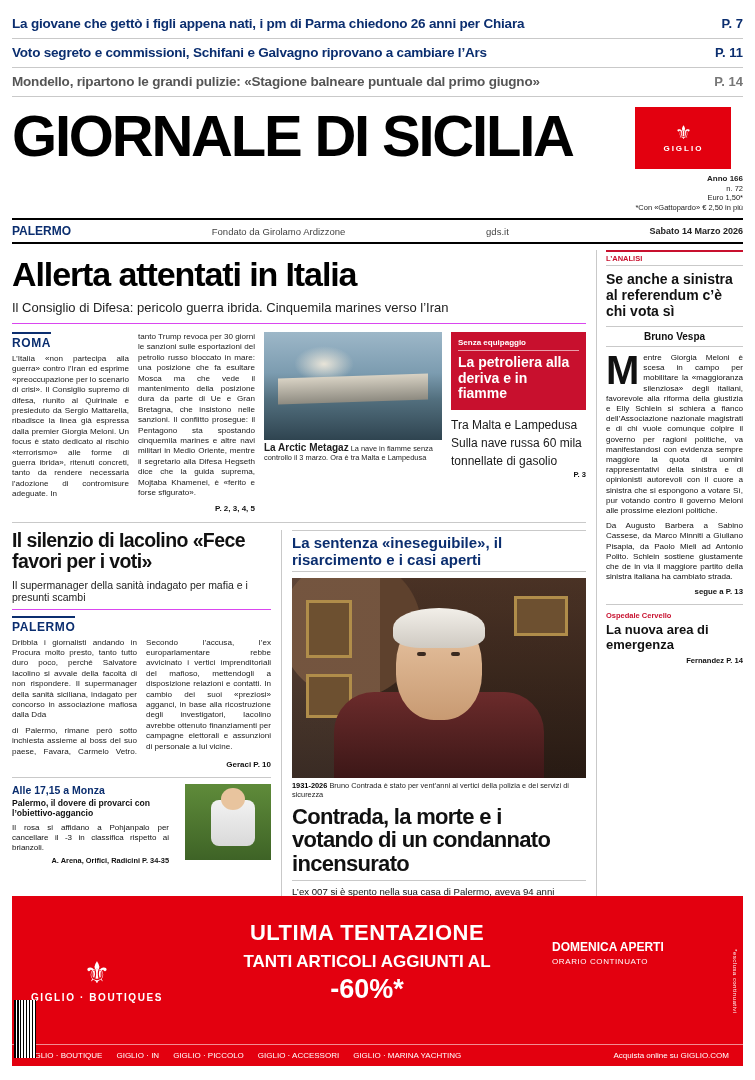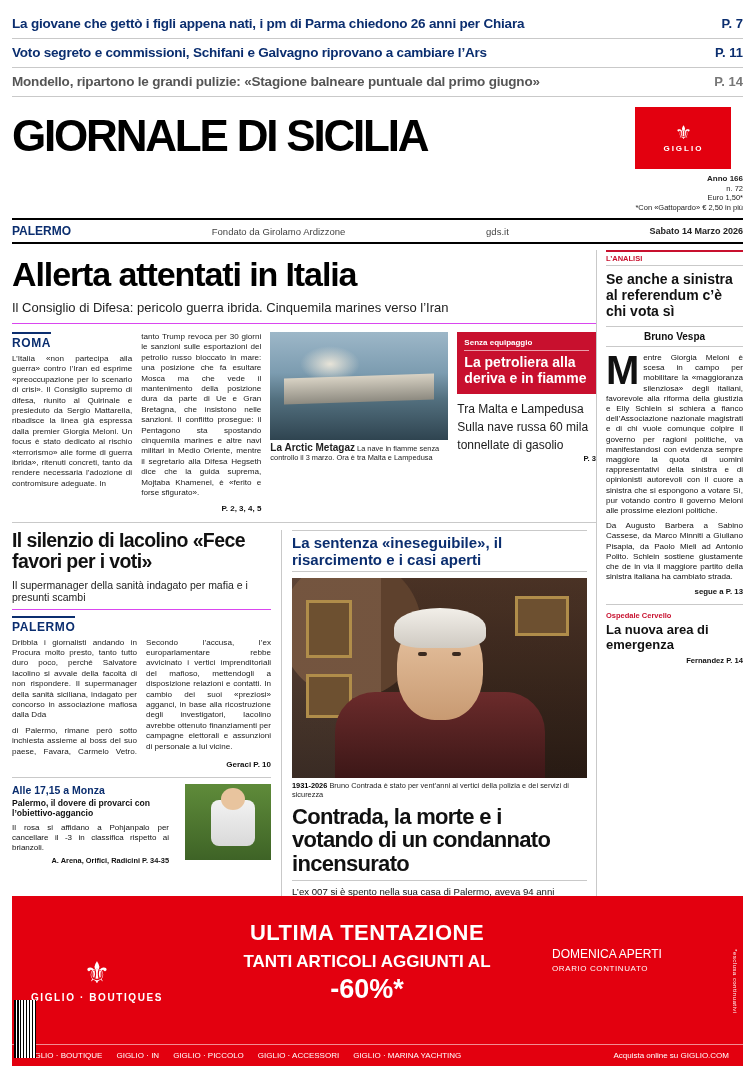--- a/index.html
+++ b/index.html
@@ -24,21 +24,21 @@
   .strip-text { font-size:13.5px; font-weight:bold; color:#0b2e6f; letter-spacing:-0.2px; }
   .strip-text.grey { color:#555; }
   .strip-page { font-size:13px; font-weight:bold; color:#0b2e6f; white-space:nowrap; padding-left:10px; }
   .strip-page.grey { color:#777; }
 
   
   .masthead { display:flex; align-items:flex-start; justify-content:space-between; margin-top:10px; }
   .title {
     font-family:"Liberation Sans", sans-serif;
     font-weight:bold;
-    font-size:44px;
+    font-size:58px;
     line-height:58px;
     letter-spacing:-2.2px;
     color:#000;
     white-space:nowrap;
   }
   .mast-right { text-align:center; }
   .giglio-box {
     width:96px; height:62px; background:#e3000f; color:#fff;
     display:flex; flex-direction:column; align-items:center; justify-content:center;
     gap:3px;
@@ -52,21 +52,21 @@
     display:flex; align-items:center; justify-content:space-between;
     border-top:2px solid #000; border-bottom:2px solid #000;
     margin-top:6px; padding:4px 0;
     font-size:9.5px; color:#444;
   }
   .mast-rule .city { color:#0b2e6f; font-weight:bold; font-size:12px; }
   .mast-rule .date { font-weight:bold; color:#222; font-size:9px; }
 
   
   .grid { display:flex; margin-top:6px; }
-  .col-main { width:585px; padding-right:0; border-right:1px solid #c9c9c9; }
+  .col-main { width:585px; padding-right:10px; border-right:1px solid #c9c9c9; }
   .col-side { width:148px; padding-left:9px; }
 
   h1.lead {
     font-size:34px; line-height:36px; font-weight:bold; letter-spacing:-1.1px;
     margin:6px 0 8px 0; color:#000;
   }
   .lead-sub { font-size:13px; color:#222; padding-bottom:8px; border-bottom:1px solid #d946ef; }
 
   .kicker { font-size:12px; font-weight:bold; color:#0b2e6f; letter-spacing:.6px;
             border-top:2px solid #0b2e6f; padding-top:2px; display:inline-block; margin-bottom:4px;}
@@ -184,21 +184,21 @@
         background:#e3000f; color:#fff; display:flex; align-items:stretch; }
   .ad-left { width:170px; display:flex; align-items:center; justify-content:center; }
   .ad-logo { text-align:center; }
   .ad-logo .m { font-size:30px; line-height:26px; }
   .ad-logo .w { font-size:10px; letter-spacing:1.6px; font-weight:bold; margin-top:6px; }
   .ad-mid { flex:1; text-align:center; padding-top:24px; }
   .ad-t1 { font-size:22px; font-weight:bold; letter-spacing:.5px; }
   .ad-t2 { font-size:17px; font-weight:bold; margin-top:6px; }
   .ad-t3 { font-size:27px; font-weight:bold; margin-top:2px; }
   .ad-right { width:175px; padding-top:44px; }
-  .ad-r1 { font-size:12px; font-weight:normal;margin-top:7px; }
+  .ad-r1 { font-size:12px; font-weight:bold; }
   .ad-r2 { font-size:8px; letter-spacing:.6px; margin-top:3px; }
   .ad-side { width:16px; display:flex; align-items:center; justify-content:center; }
   .ad-side span { writing-mode:vertical-rl; font-size:6.2px; letter-spacing:.4px; }
   .ad-foot { position:absolute; left:0; right:0; bottom:0; height:22px;
              border-top:1px solid rgba(255,255,255,.55);
              display:flex; align-items:center; gap:14px; padding:0 14px; font-size:8px; }
   .ad-foot .right { margin-left:auto; }
   .barcode { position:absolute; left:14px; bottom:22px; width:22px; height:58px;
              background:repeating-linear-gradient(90deg,#000 0 1.5px,#fff 1.5px 3px); }
 </style>

